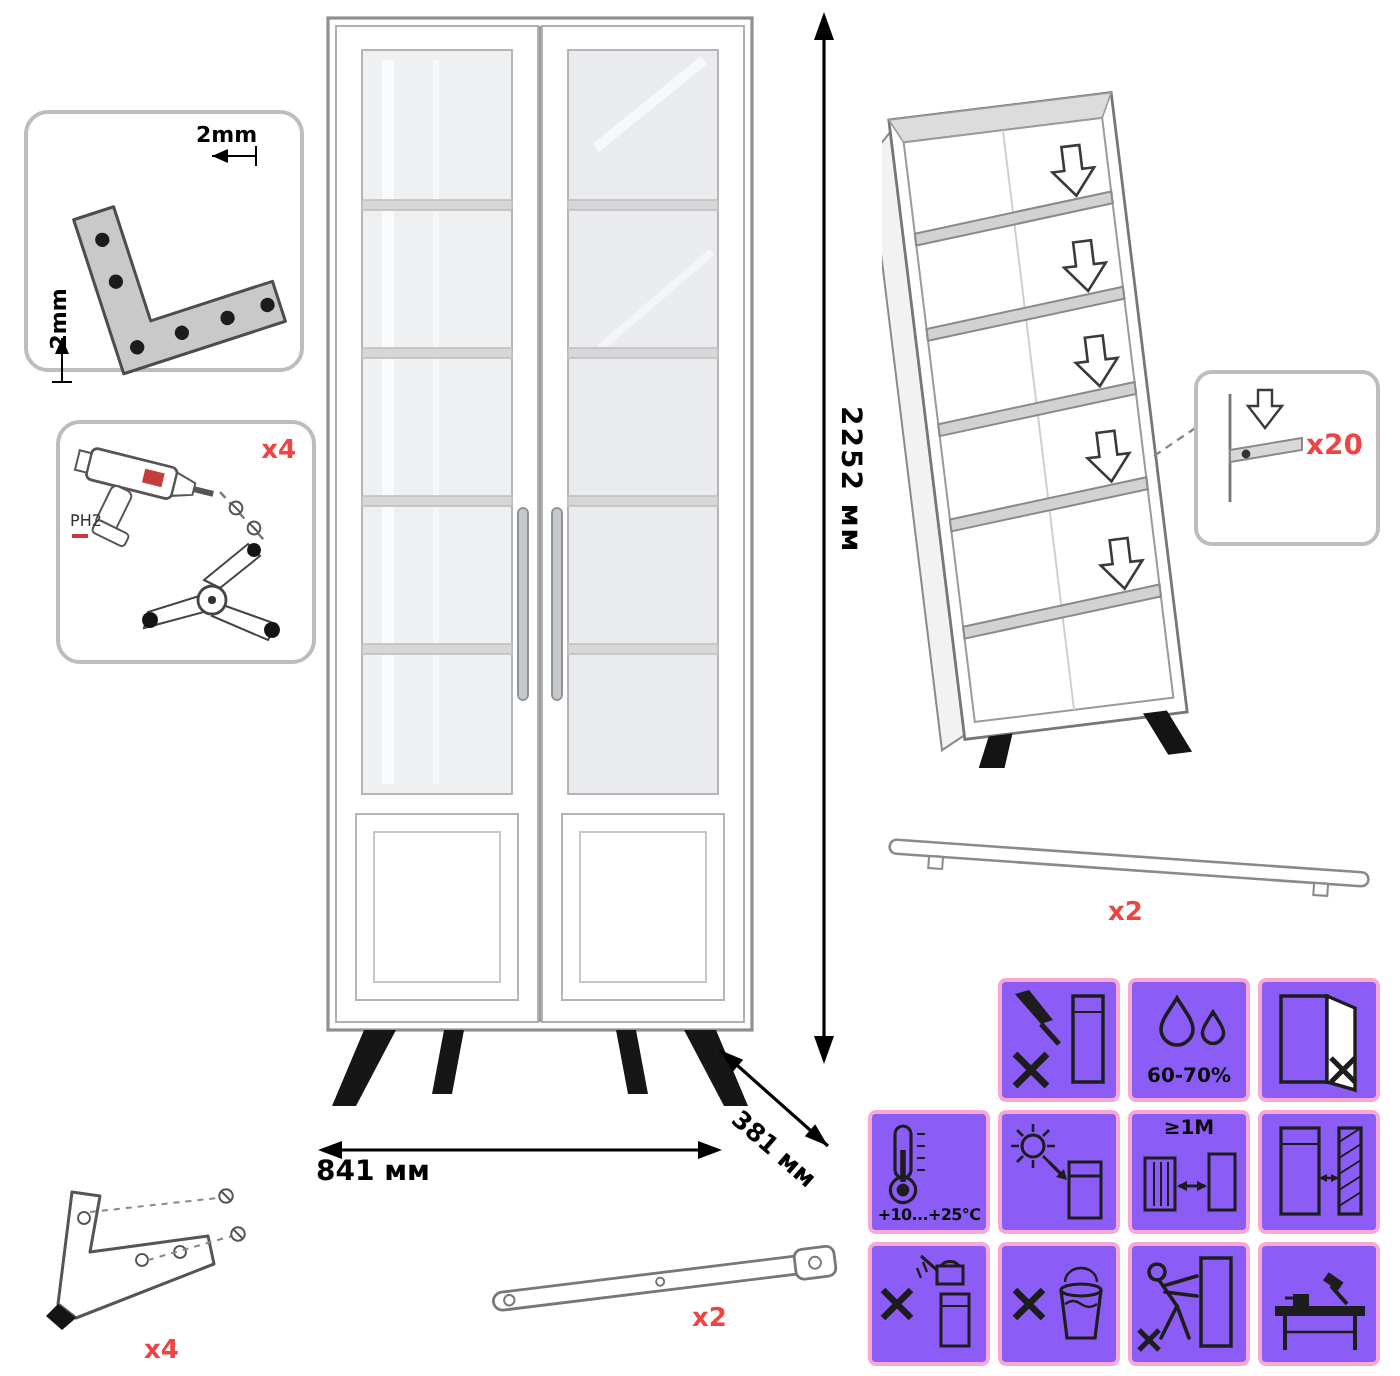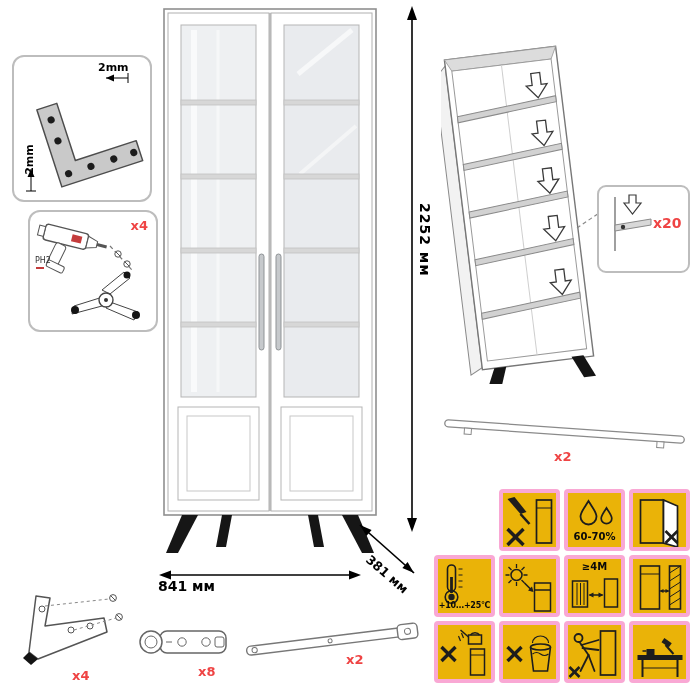--- a/index.html
+++ b/index.html
@@ -10,21 +10,21 @@
   .inset{position:absolute;border:2px solid #bdbdbd;border-radius:12px;background:#fff}
   .count{position:absolute;font-weight:bold;font-size:13px;color:#ef4444}
   .dim{position:absolute;font-weight:bold;color:#000}
   #height-label{left:417px;top:203px;writing-mode:vertical-rl;font-size:14px;letter-spacing:1px}
   #width-label{left:158px;top:578px;width:204px;text-align:left;font-size:14px}
   #depth-label{left:368px;top:550px;font-size:12.5px;transform:rotate(41deg);transform-origin:0 50%}
   #bracket-dim-top{left:84px;top:4px;font-size:11px}
   #bracket-dim-side{left:0px;top:96px;font-size:11px;transform:rotate(-90deg);transform-origin:center}
   #ph2-label{left:5px;top:44px;font-size:8px;font-weight:normal;position:absolute;color:#333}
   #care-grid{position:absolute;left:434px;top:489px;display:grid;grid-template-columns:repeat(4,61px);grid-template-rows:repeat(3,62px);gap:4px}
-  .cell{border:4px solid #f9a8d4;border-radius:4px;background:#eab308;position:relative;overflow:hidden}
+  .cell{border:2px solid #f9a8d4;border-radius:4px;background:#8b5cf6;position:relative;overflow:hidden}
   .cell svg{position:absolute;left:50%;transform:translateX(-50%);top:2px}
   .ghost{border:none;background:transparent}
   .lbl{position:absolute;left:0;right:0;text-align:center;font-weight:bold;color:#0a0a0a}
   .lbl-humidity{bottom:5px;font-size:10px}
   .lbl-temp{bottom:3px;font-size:8px;letter-spacing:-0.3px}
   .lbl-dist{top:2px;font-size:10px}
 </style>
 </head>
 <body>
 
@@ -83,21 +83,21 @@
   </svg>
   <span id="width-label" class="dim">841 мм</span>
 
   <svg class="abs" style="left:356px;top:522px" width="68" height="60" viewBox="0 0 68 60">
     <line x1="4" y1="3" x2="58" y2="51" stroke="#000" stroke-width="1.6"></line>
     <polygon points="4,3 10.4,13.9 15.6,7.9" fill="#000"></polygon>
     <polygon points="58,51 46.4,46.1 51.6,40.1" fill="#000"></polygon>
   </svg>
   <span id="depth-label" class="dim">381 мм</span>
 
-  <div class="inset" style="left:12px;top:55px;width:140px;height:147px">
+  <div class="inset" style="left:12px;top:55px;width:140px;height:131px">
     <svg width="136" height="143" viewBox="0 0 136 143">
       <g transform="rotate(-18 70 88)">
         <path d="M36,40 h21 v60 h64 v21 h-85 Z" fill="#c9c9c9" stroke="#4d4d4d" stroke-width="1.5" stroke-linejoin="round"></path>
         <circle cx="46.5" cy="54" r="3.6" fill="#1c1c1c"></circle>
         <circle cx="46.5" cy="76" r="3.6" fill="#1c1c1c"></circle>
         <circle cx="46.5" cy="110.5" r="3.6" fill="#1c1c1c"></circle>
         <circle cx="70" cy="110.5" r="3.6" fill="#1c1c1c"></circle>
         <circle cx="94" cy="110.5" r="3.6" fill="#1c1c1c"></circle>
         <circle cx="115" cy="110.5" r="3.6" fill="#1c1c1c"></circle>
       </g>
@@ -207,32 +207,20 @@
       <g>
         <circle cx="99" cy="14" r="3.4" fill="#fff" stroke="#555"></circle>
         <line x1="96.6" y1="11.6" x2="101.4" y2="16.4" stroke="#555"></line>
         <circle cx="105" cy="33" r="3.4" fill="#fff" stroke="#555"></circle>
         <line x1="102.6" y1="30.6" x2="107.4" y2="35.4" stroke="#555"></line>
       </g>
     </svg>
     <span class="count" style="left:58px;top:84px">x4</span>
   </div>
 
-  <div class="abs" style="left:136px;top:620px;width:100px;height:62px">
-    <svg width="100" height="44" viewBox="0 0 100 44">
-      <rect x="24" y="11" width="66" height="22" rx="7" fill="#fff" stroke="#666" stroke-width="1.5"></rect>
-      <circle cx="15" cy="22" r="11" fill="#fff" stroke="#666" stroke-width="1.5"></circle>
-      <circle cx="15" cy="22" r="6" fill="#fff" stroke="#666"></circle>
-      <circle cx="46" cy="22" r="4.2" fill="#fff" stroke="#666"></circle>
-      <circle cx="70" cy="22" r="4.2" fill="#fff" stroke="#666"></circle>
-      <rect x="79" y="17" width="9" height="10" rx="2" fill="#fff" stroke="#666"></rect>
-      <line x1="30" y1="22" x2="36" y2="22" stroke="#666"></line>
-    </svg>
-    <span class="count" style="left:62px;top:44px">x8</span>
-  </div>
 
   <div class="abs" style="left:238px;top:612px;width:190px;height:62px">
     <svg width="190" height="44" viewBox="0 0 190 44">
       <g transform="rotate(-7 95 28)">
         <rect x="8" y="24" width="170" height="9" rx="4.5" fill="#fff" stroke="#777" stroke-width="1.4"></rect>
         <rect x="160" y="21" width="20" height="15" rx="4" fill="#fff" stroke="#777" stroke-width="1.4"></rect>
         <circle cx="16" cy="28.5" r="2.6" fill="#fff" stroke="#777"></circle>
         <circle cx="170" cy="28.5" r="3" fill="#fff" stroke="#777"></circle>
         <circle cx="92" cy="28.5" r="2" fill="#fff" stroke="#777"></circle>
       </g>
@@ -315,21 +303,21 @@
           <rect x="5" y="10" width="15" height="26"></rect>
           <line x1="9.5" y1="12" x2="9.5" y2="34" stroke-width="1"></line>
           <line x1="13" y1="12" x2="13" y2="34" stroke-width="1"></line>
           <line x1="16.5" y1="12" x2="16.5" y2="34" stroke-width="1"></line>
           <rect x="37" y="8" width="13" height="28"></rect>
         </g>
         <line x1="22" y1="24" x2="35" y2="24" stroke="#1d1d1d" stroke-width="1.4"></line>
         <polygon points="21,24 26,21.5 26,26.5" fill="#1d1d1d"></polygon>
         <polygon points="36,24 31,21.5 31,26.5" fill="#1d1d1d"></polygon>
       </svg>
-      <span class="lbl lbl-dist">≥4M</span>
+      <span class="lbl lbl-dist">≥1M</span>
     </div>
 
     <div class="cell">
       <svg width="55" height="56" viewBox="0 0 55 56">
         <g stroke="#1d1d1d" fill="none" stroke-width="1.6">
           <rect x="8" y="5" width="19" height="43"></rect>
           <line x1="8" y1="13" x2="27" y2="13" stroke-width="1.1"></line>
           <rect x="37" y="5" width="11" height="43"></rect>
         </g>
         <g stroke="#1d1d1d" stroke-width="1">

